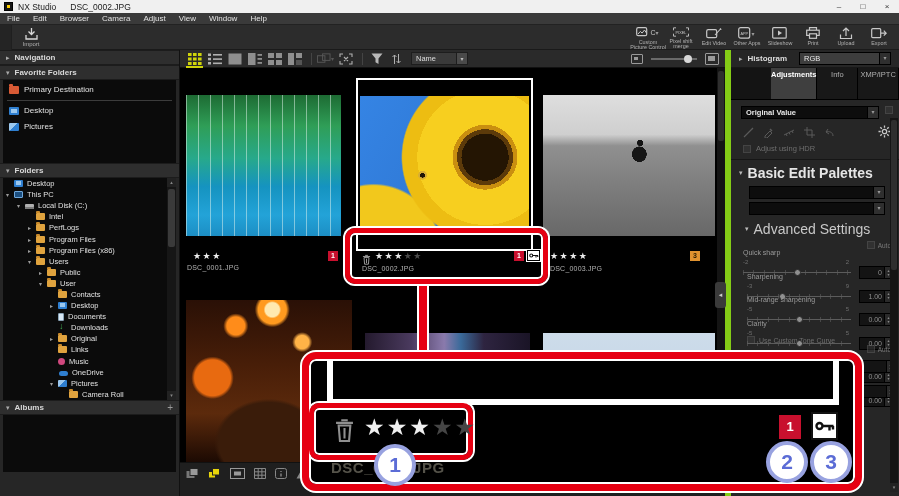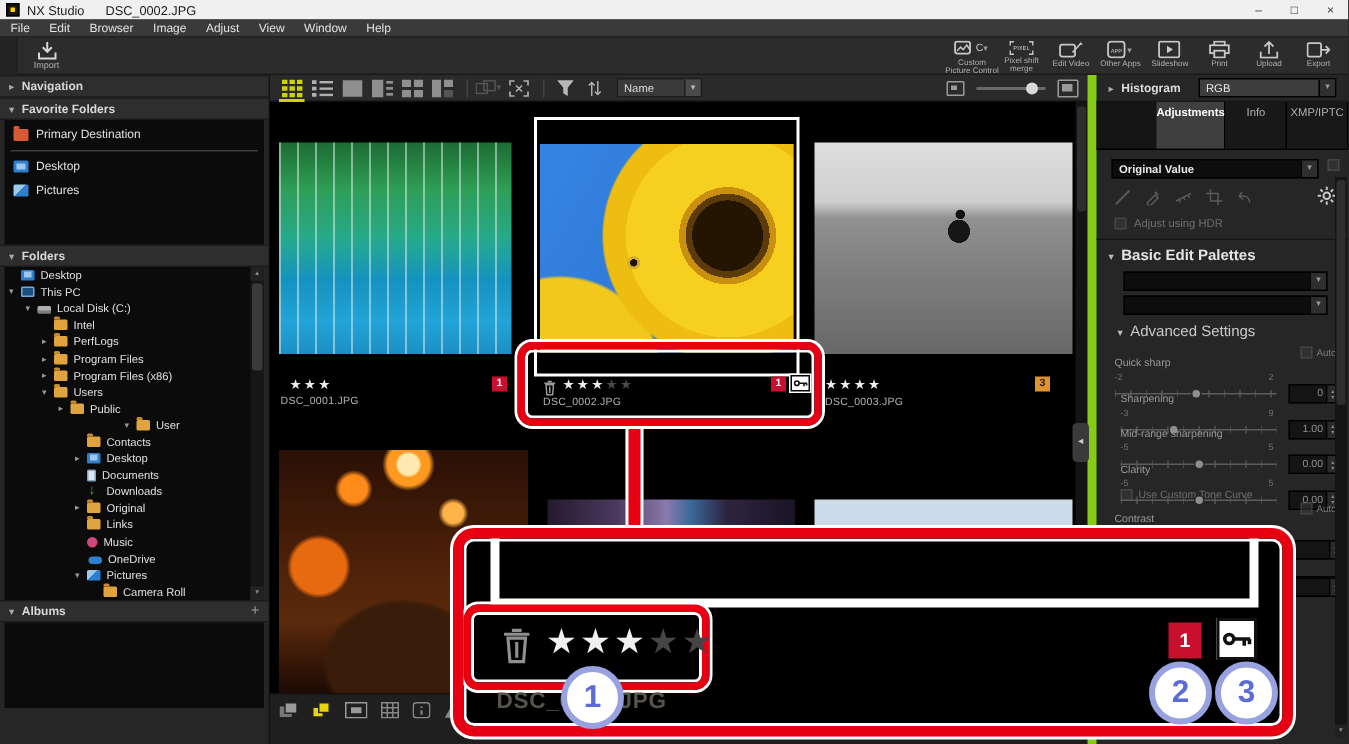--- a/index.html
+++ b/index.html
@@ -145,21 +145,21 @@
   .cb{display:inline-block;width:8px;height:8px;background:#3a3a3a;border:1px solid #5e5e5e;flex:0 0 auto;}
   .cb.dim{opacity:.55;}
   #presetrow .cb{margin-left:6px;}
   #adjicons{display:flex;align-items:center;padding:7px 8px 0 12px;height:20px;}
   #adjicons .ai{margin-right:9px;opacity:.45;}
   #adjicons .gear{margin-left:auto;opacity:1;}
   #hdrrow{display:flex;align-items:center;padding:5px 0 6px 12px;border-bottom:1px solid #161616;}
   #hdrrow span.lab{font-size:7.5px;color:#6e6e6e;margin-left:5px;}
   .phead{display:flex;align-items:center;padding:5px 8px 2px 8px;}
   .phead .exp{color:#bbb;font-size:7px;margin-right:5px;}
-  .phead .plab{font-size:10px;color:#e5e5e5;font-weight:bold;}
+  .phead .plab{font-size:14px;color:#e5e5e5;font-weight:bold;}
   .phead .rawbadge{font-size:5.5px;color:#bbb;border:1px solid #777;padding:0 2px;margin-left:4px;line-height:7px;}
   .phead .cb{margin-left:auto;}
   .pcsel{margin:3px 14px 0 18px;}
   
   #sliders{padding:2px 0 0 0;}
   .sl-row{position:relative;height:23.5px;padding:0 6px 0 12px;}
   .sl-row.ind{padding-left:16px;}
   .sl-label{font-size:7px;color:#9a9a9a;line-height:8px;}
   .sl-auto{position:absolute;right:8px;top:0;display:flex;align-items:center;}
   .sl-auto .cb{margin-right:3px;}
@@ -212,21 +212,21 @@
       <span class="winbtn">–</span>
       <span class="winbtn">□</span>
       <span class="winbtn">×</span>
     </span>
   </div>
 
   <div id="menubar">
     <span class="menu-item">File</span>
     <span class="menu-item">Edit</span>
     <span class="menu-item">Browser</span>
-    <span class="menu-item">Image</span>
+    <span class="menu-item">Camera</span>
     <span class="menu-item">Adjust</span>
     <span class="menu-item">View</span>
     <span class="menu-item">Window</span>
     <span class="menu-item">Help</span>
   </div>
 
   <div id="toolbar">
     <div id="tb-leftstrip"></div>
     <div id="import-btn">
       <svg width="15" height="12" viewBox="0 0 15 12">
@@ -371,21 +371,21 @@
           <div class="trow" style="padding-left: 25px;">
             <span class="texp">▾</span>
             <span class="tico tico-folder"></span>
             <span class="tlab">Users</span>
           </div>
           <div class="trow" style="padding-left: 36px;">
             <span class="texp">▸</span>
             <span class="tico tico-folder"></span>
             <span class="tlab">Public</span>
           </div>
-          <div class="trow" style="padding-left: 36px; margin-left: 44px;">
+          <div class="trow" style="padding-left: 36px;">
             <span class="texp">▾</span>
             <span class="tico tico-folder"></span>
             <span class="tlab">User</span>
           </div>
           <div class="trow" style="padding-left: 47px;">
             <span class="texp"></span>
             <span class="tico tico-folder"></span>
             <span class="tlab">Contacts</span>
           </div>
           <div class="trow" style="padding-left: 47px;">

